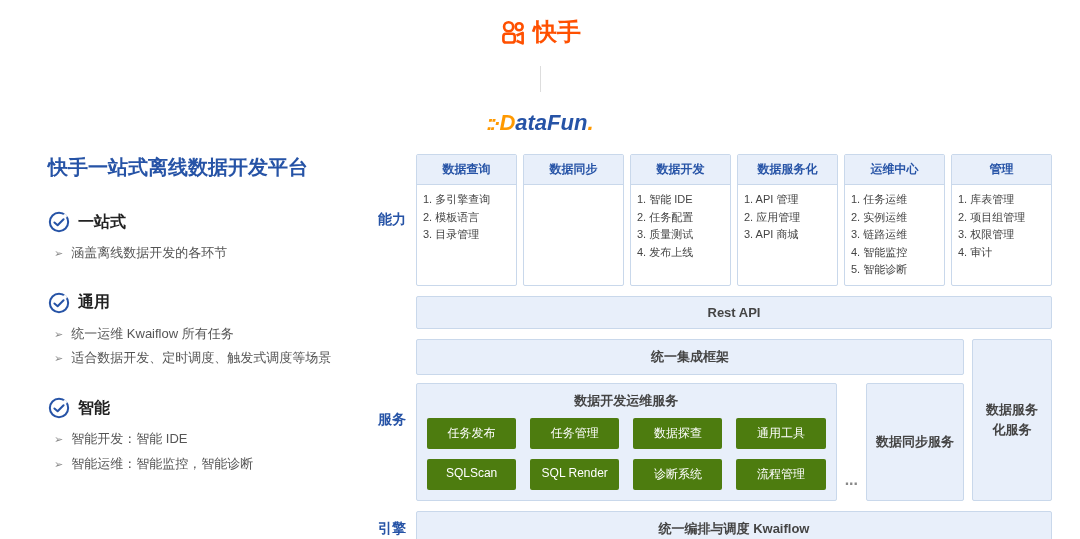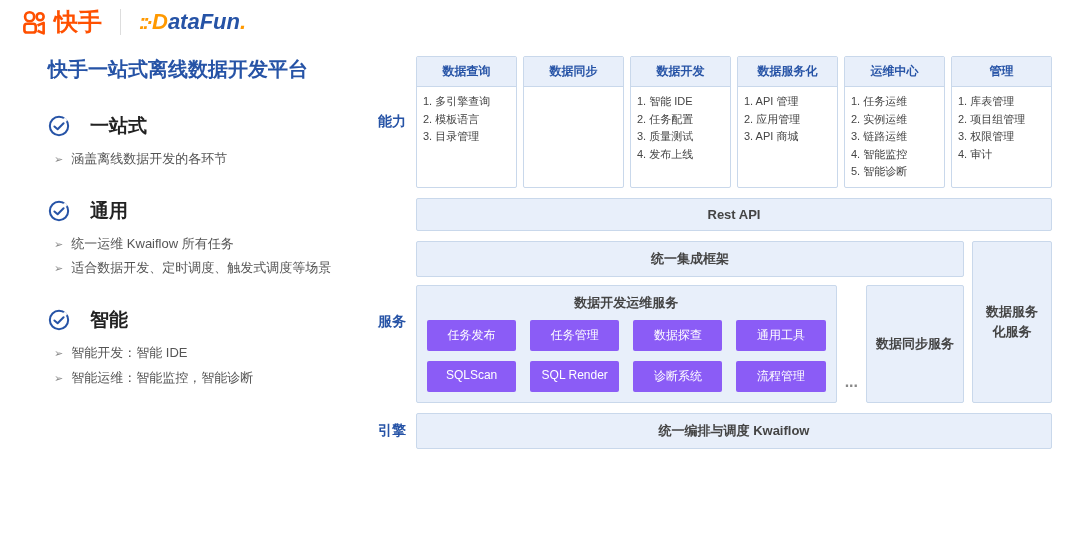--- a/index.html
+++ b/index.html
@@ -1,35 +1,35 @@
 <!DOCTYPE html>
 <html><head>
 <meta charset="utf-8">
 <style>
   * { box-sizing: border-box; margin: 0; padding: 0; }
   body { font-family: "Microsoft YaHei", Arial, sans-serif; background: #fff; width: 1080px; height: 539px; overflow: hidden; font-size: 13px; color: #333; }
   
-  .header { display: flex; align-items: center; padding: 6px 20px 8px 20px; gap: 18px; }
+  .header { display: flex; align-items: center; padding: 16px 20px 8px 20px; gap: 18px; flex-direction: column; }
   .header .kuaishou-logo { font-size: 24px; font-weight: bold; color: #ff5000; display: flex; align-items: center; gap: 6px; }
   .header .kuaishou-logo svg { width: 28px; height: 28px; }
   .header .divider { width: 1px; height: 26px; background: #ddd; }
   .header .datafun-logo { font-size: 22px; font-weight: bold; font-style: italic; display: flex; align-items: center; }
   .header .df-d { color: #ff9900; }
   .header .df-rest { color: #2653a6; }
   .header .df-dot { color: #ff9900; }
   .header .df-prefix { color: #ff9900; font-size: 20px; letter-spacing: -3px; margin-right: 2px; }
 
   .main { display: flex; padding: 10px 28px 0 48px; gap: 30px; }
   .left { width: 300px; flex-shrink: 0; }
   .right { flex: 1; }
 
   .subtitle { font-size: 20px; font-weight: bold; color: #2653a6; margin-bottom: 30px; }
 
   .feature { margin-bottom: 26px; }
-  .feature-title { font-size: 19px; font-weight: bold; color: #222; display: flex; align-items: center; gap: 20px; margin-bottom: 8px; }
+  .feature-title { font-size: 16px; font-weight: bold; color: #222; display: flex; align-items: center; gap: 8px; margin-bottom: 8px; }
   .feature-title svg { width: 22px; height: 22px; }
   .feature-list { list-style: none; padding-left: 6px; }
   .feature-list li { font-size: 13px; color: #555; line-height: 1.9; }
   .feature-list li::before { content: "➢"; color: #888; margin-right: 8px; font-size: 11px; }
 
   .row-label { font-size: 14px; font-weight: bold; color: #2653a6; width: 34px; text-align: left; display: flex; align-items: center; justify-content: flex-start; flex-shrink: 0; }
   .row { display: flex; align-items: stretch; gap: 4px; margin-bottom: 10px; }
   .row-content { flex: 1; display: flex; gap: 8px; }
 
   
@@ -41,21 +41,21 @@
   
   .bar { background: #e8effa; border: 1.5px solid #c9d8eb; text-align: center; padding: 8px 0; font-size: 13px; font-weight: bold; color: #444; border-radius: 2px; flex: 1; }
 
   
   .services-row .row-content { align-items: stretch; }
   .svc-left-stack { display: flex; flex-direction: column; gap: 8px; flex: 1; }
   .svc-integration-bar { background: #e8effa; border: 1.5px solid #c9d8eb; text-align: center; padding: 8px 0; font-size: 13px; font-weight: bold; color: #444; border-radius: 2px; }
   .svc-devops-outer { background: #e8effa; border: 1.5px solid #c9d8eb; border-radius: 2px; padding: 8px 10px 10px 10px; }
   .svc-devops-title { text-align: center; font-size: 13px; font-weight: bold; color: #444; margin-bottom: 8px; }
   .svc-pill-grid { display: grid; grid-template-columns: repeat(4, 1fr); gap: 10px 14px; }
-  .svc-pill { background: #8b5cf6; color: #fff; text-align: center; padding: 7px 4px; font-size: 12px; border-radius: 2px; }
+  .svc-pill { background: #4d7c0f; color: #fff; text-align: center; padding: 7px 4px; font-size: 12px; border-radius: 2px; }
   .svc-dots { align-self: flex-end; font-size: 16px; color: #888; padding: 0 2px 12px 2px; font-weight: bold; flex-shrink: 0; }
   .svc-side-box { background: #e8effa; border: 1.5px solid #c9d8eb; border-radius: 2px; display: flex; align-items: center; justify-content: center; text-align: center; font-size: 13px; font-weight: bold; color: #444; padding: 8px; width: 98px; flex-shrink: 0; line-height: 1.5; }
   .svc-side-box.tall { width: 80px; }
 
 </style>
 </head>
 <body>
 
 <div class="header">
   <div class="kuaishou-logo">

